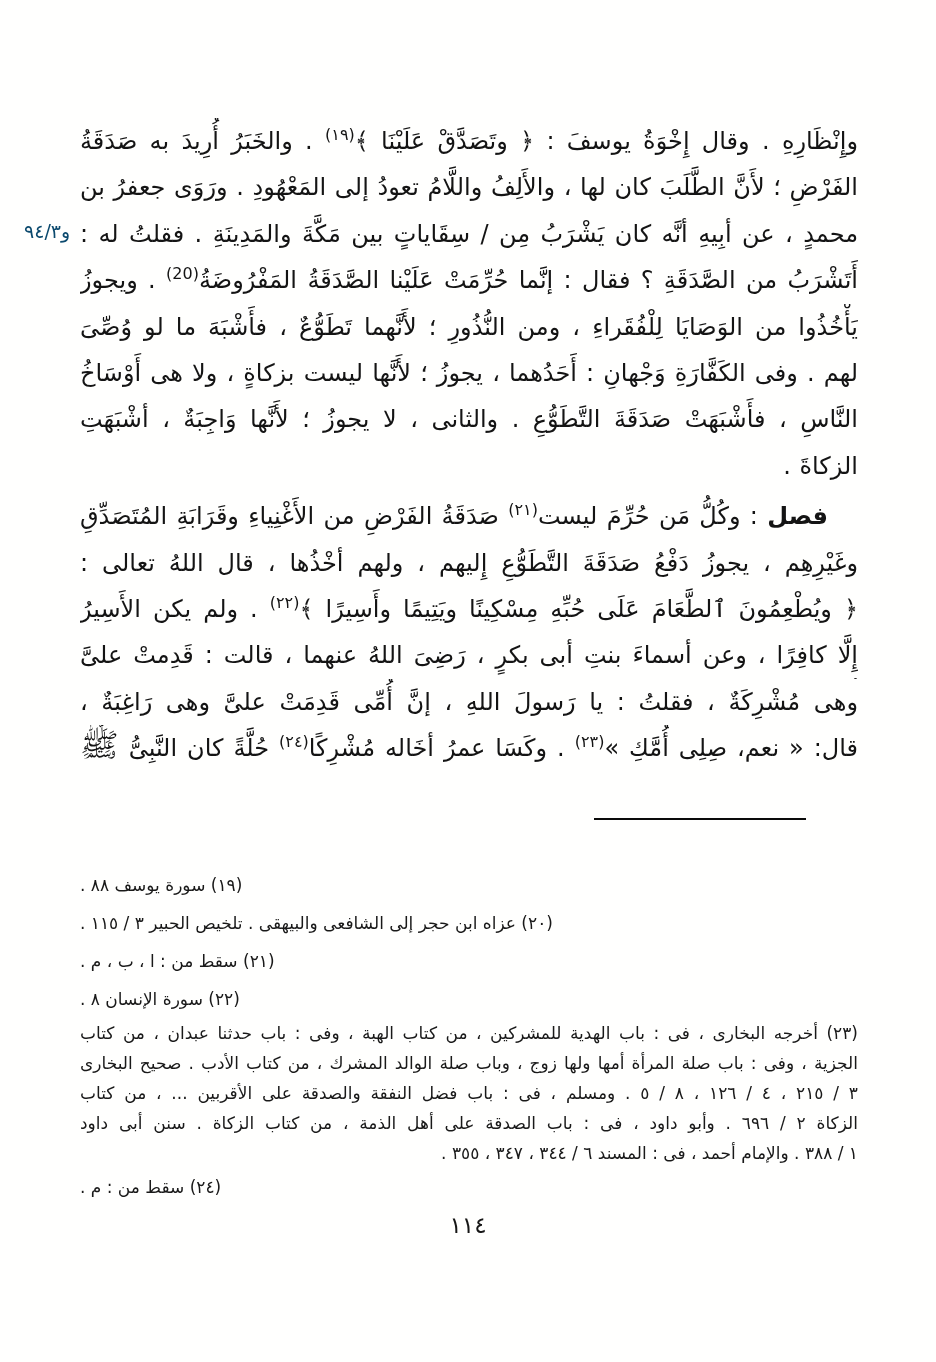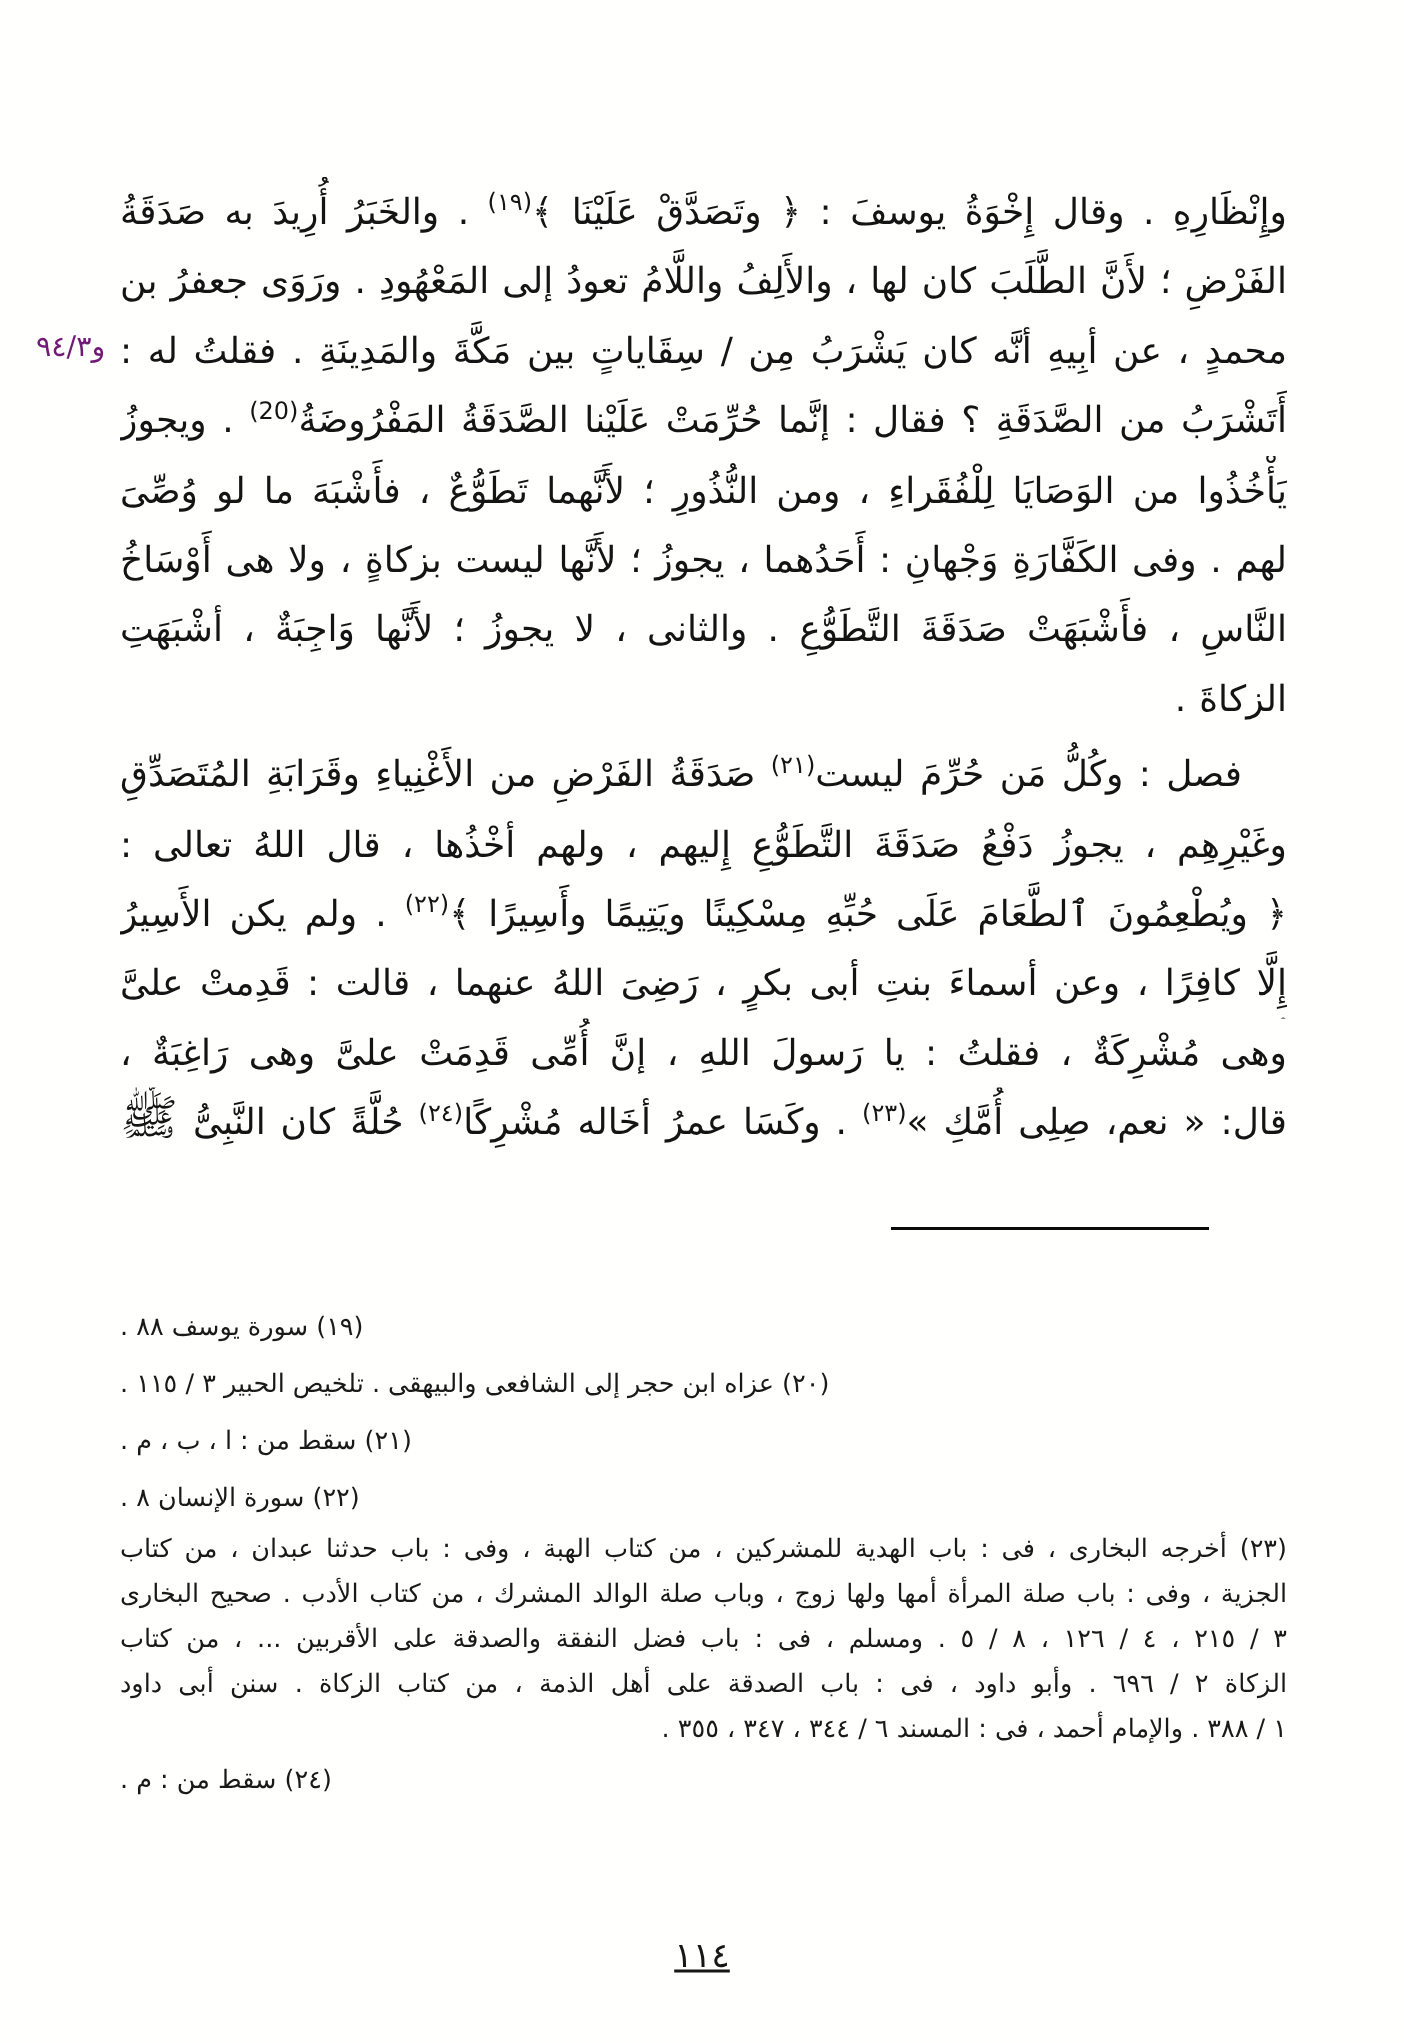--- a/index.html
+++ b/index.html
@@ -11,44 +11,44 @@
     position:absolute;top:118px;right:78px;width:778px;
     font-size:24px;line-height:46.4px;direction:rtl;
   }
   .tline{
     text-align:justify;text-align-last:justify;
     height:46.4px;overflow:hidden;word-spacing:1px;
   }
   .tline.end{text-align:right;text-align-last:right;}
   .para2{margin-top:4px;}
   .para2 .first{padding-right:30px;}
-  .lead{font-weight:normal;margin-top:12px;}
+  .lead{font-weight:bold;margin-top:12px;}
   .fnref{
     font-size:16px;vertical-align:super;line-height:0;
     letter-spacing:0;word-spacing:0;
   }
   .honorific{font-size:32px;line-height:0;}
   .margin-note{
     position:absolute;top:220px;left:24px;font-size:19px;
-    direction:rtl;color:#701a75;
+    direction:rtl;color:#0c4a6e;
   }
   .fn-sep{
     position:absolute;top:818px;left:594px;width:212px;height:2px;
     background:#0a0a0a;border:none;margin:0;
   }
   .footnotes{
     position:absolute;top:866px;right:78px;width:778px;
     direction:rtl;font-size:17px;color:#191919;
   }
   .fn-item{line-height:38px;height:38px;overflow:hidden;text-align:left;}
   .fn23 .fn-line{line-height:30px;height:30px;overflow:hidden;text-align:right;}
   .fn23 .fn-line.just{text-align:justify;text-align-last:justify;word-spacing:0.5px;}
   .page-number{
-    position:absolute;top:1291px;left:0;width:100%;
-    text-align:center;font-size:23px;direction:rtl;color:#161616;text-decoration:underline;
+    position:absolute;top:1212px;left:0;width:100%;
+    text-align:center;font-size:23px;direction:rtl;color:#161616;
   }
 </style>
 </head>
 <body>
 
 <div class="page">
 
   <div class="margin-note">و٩٤/٣</div>
 
   <div class="main">

